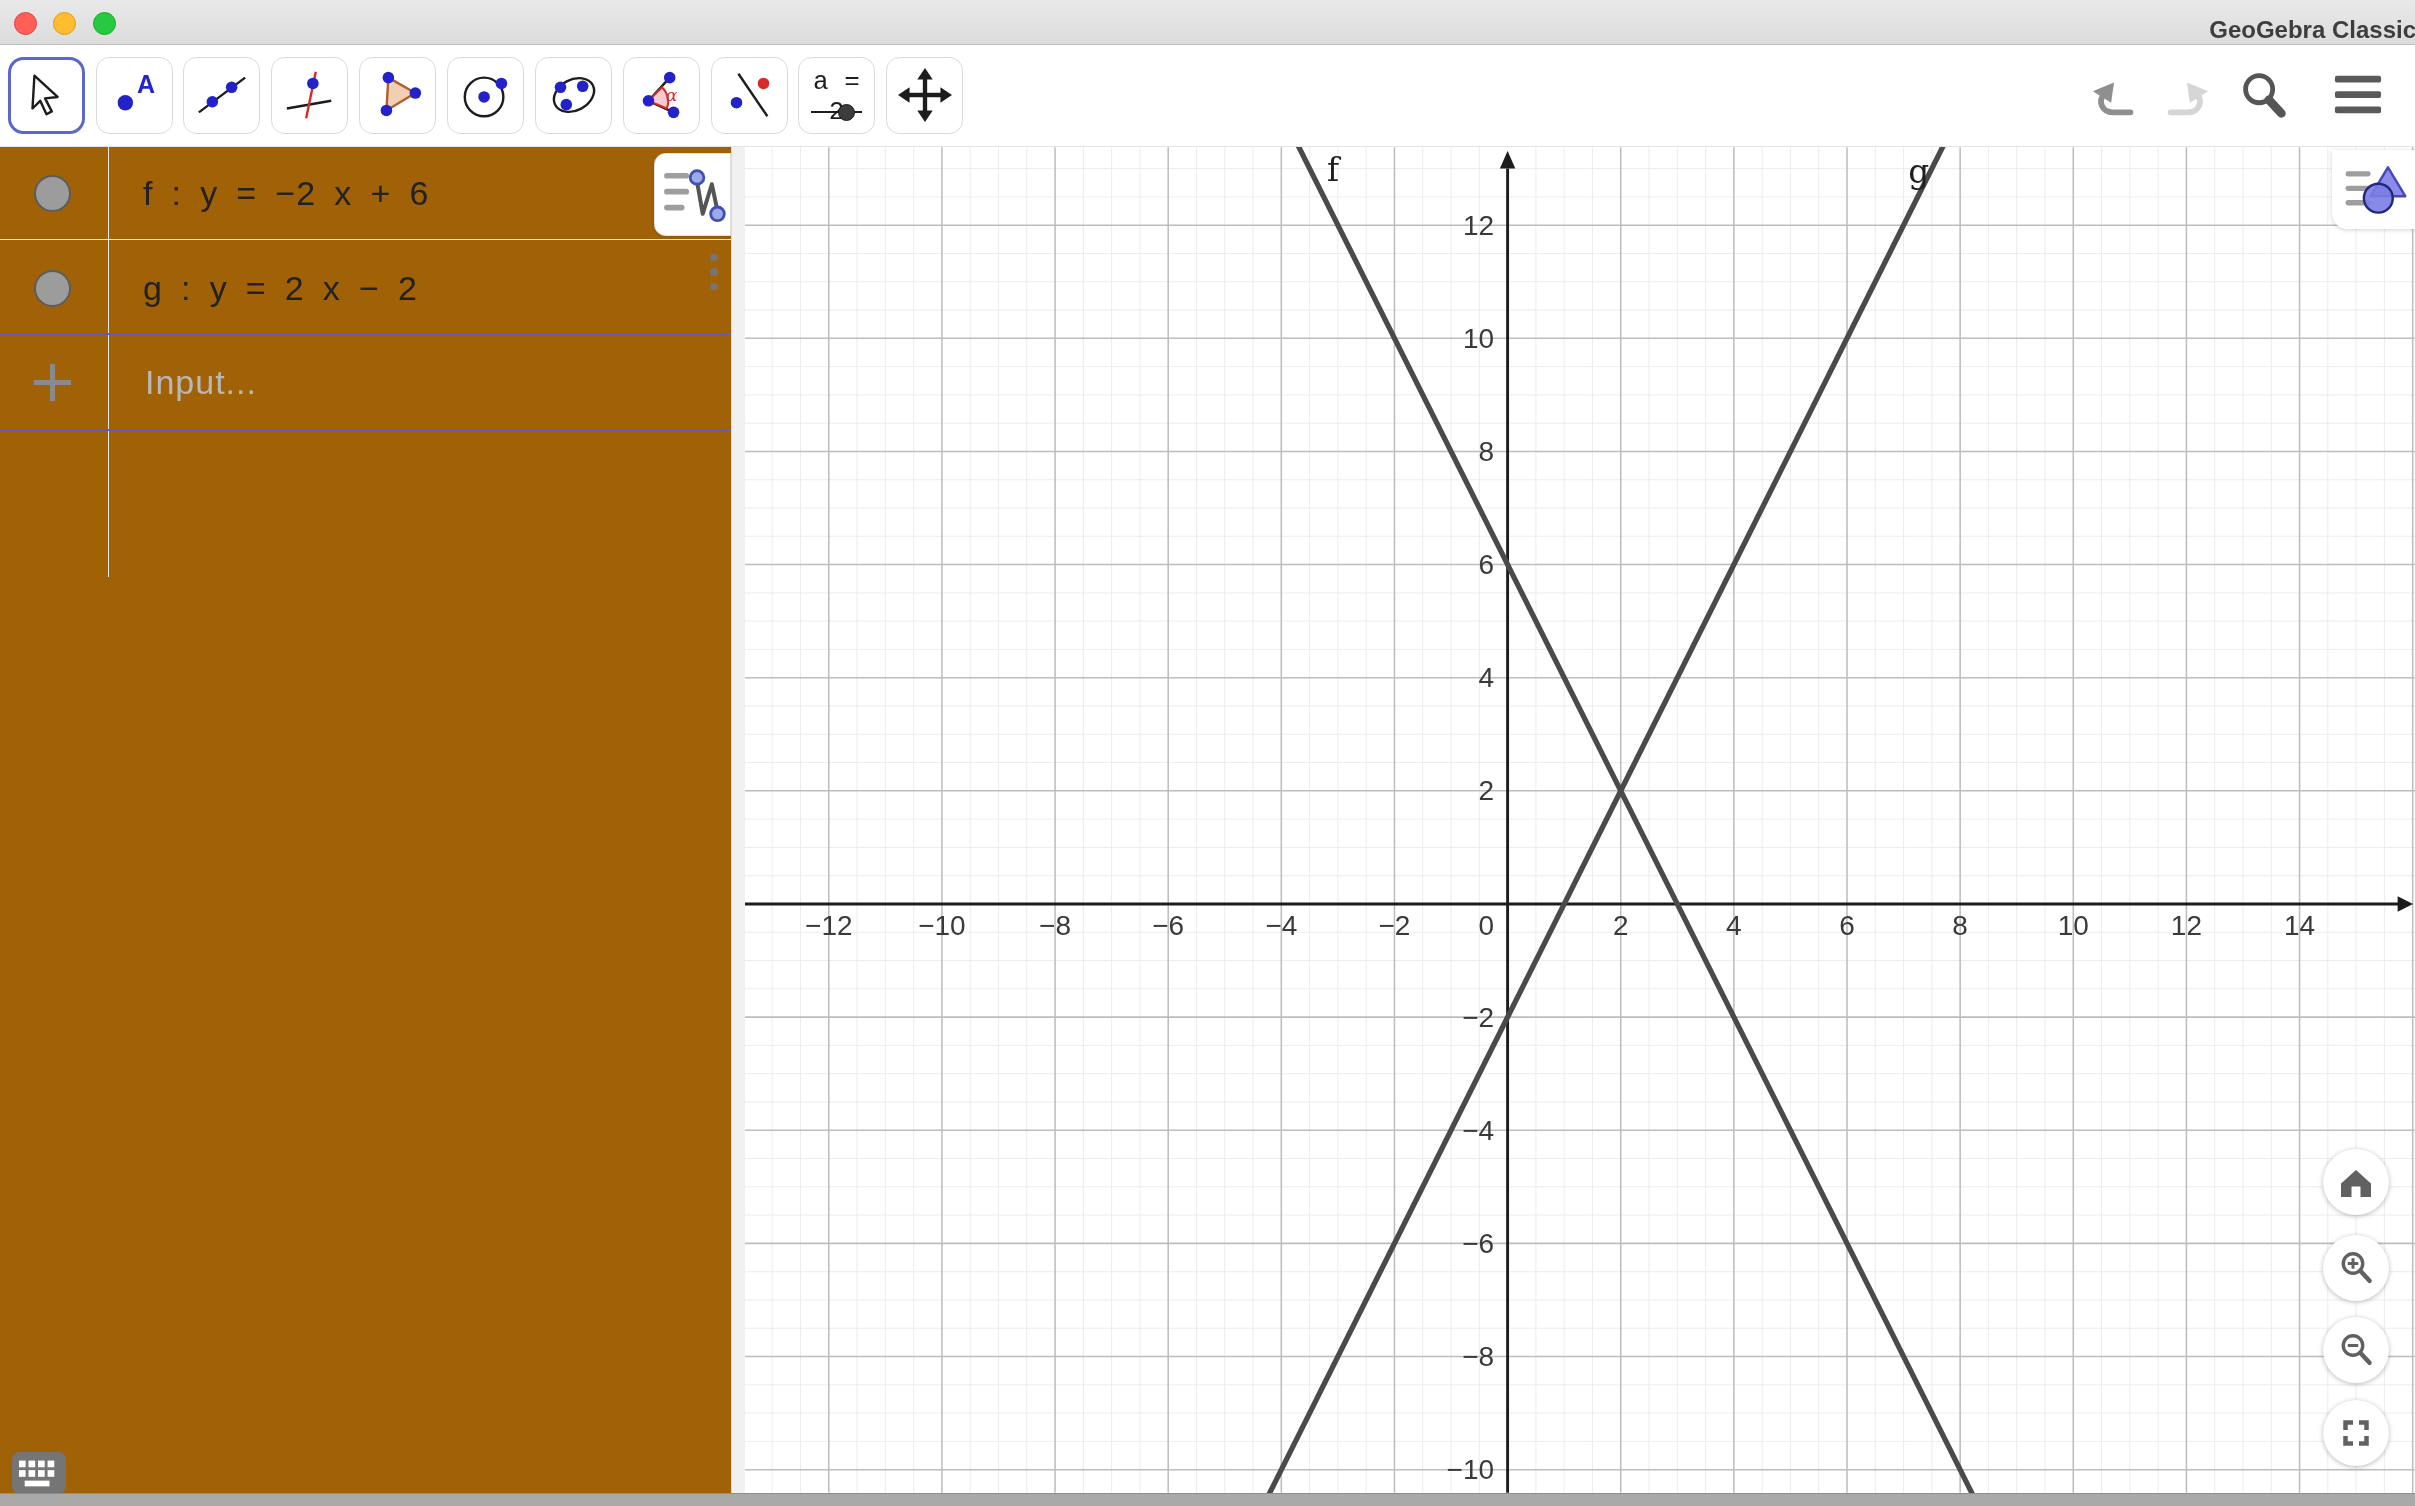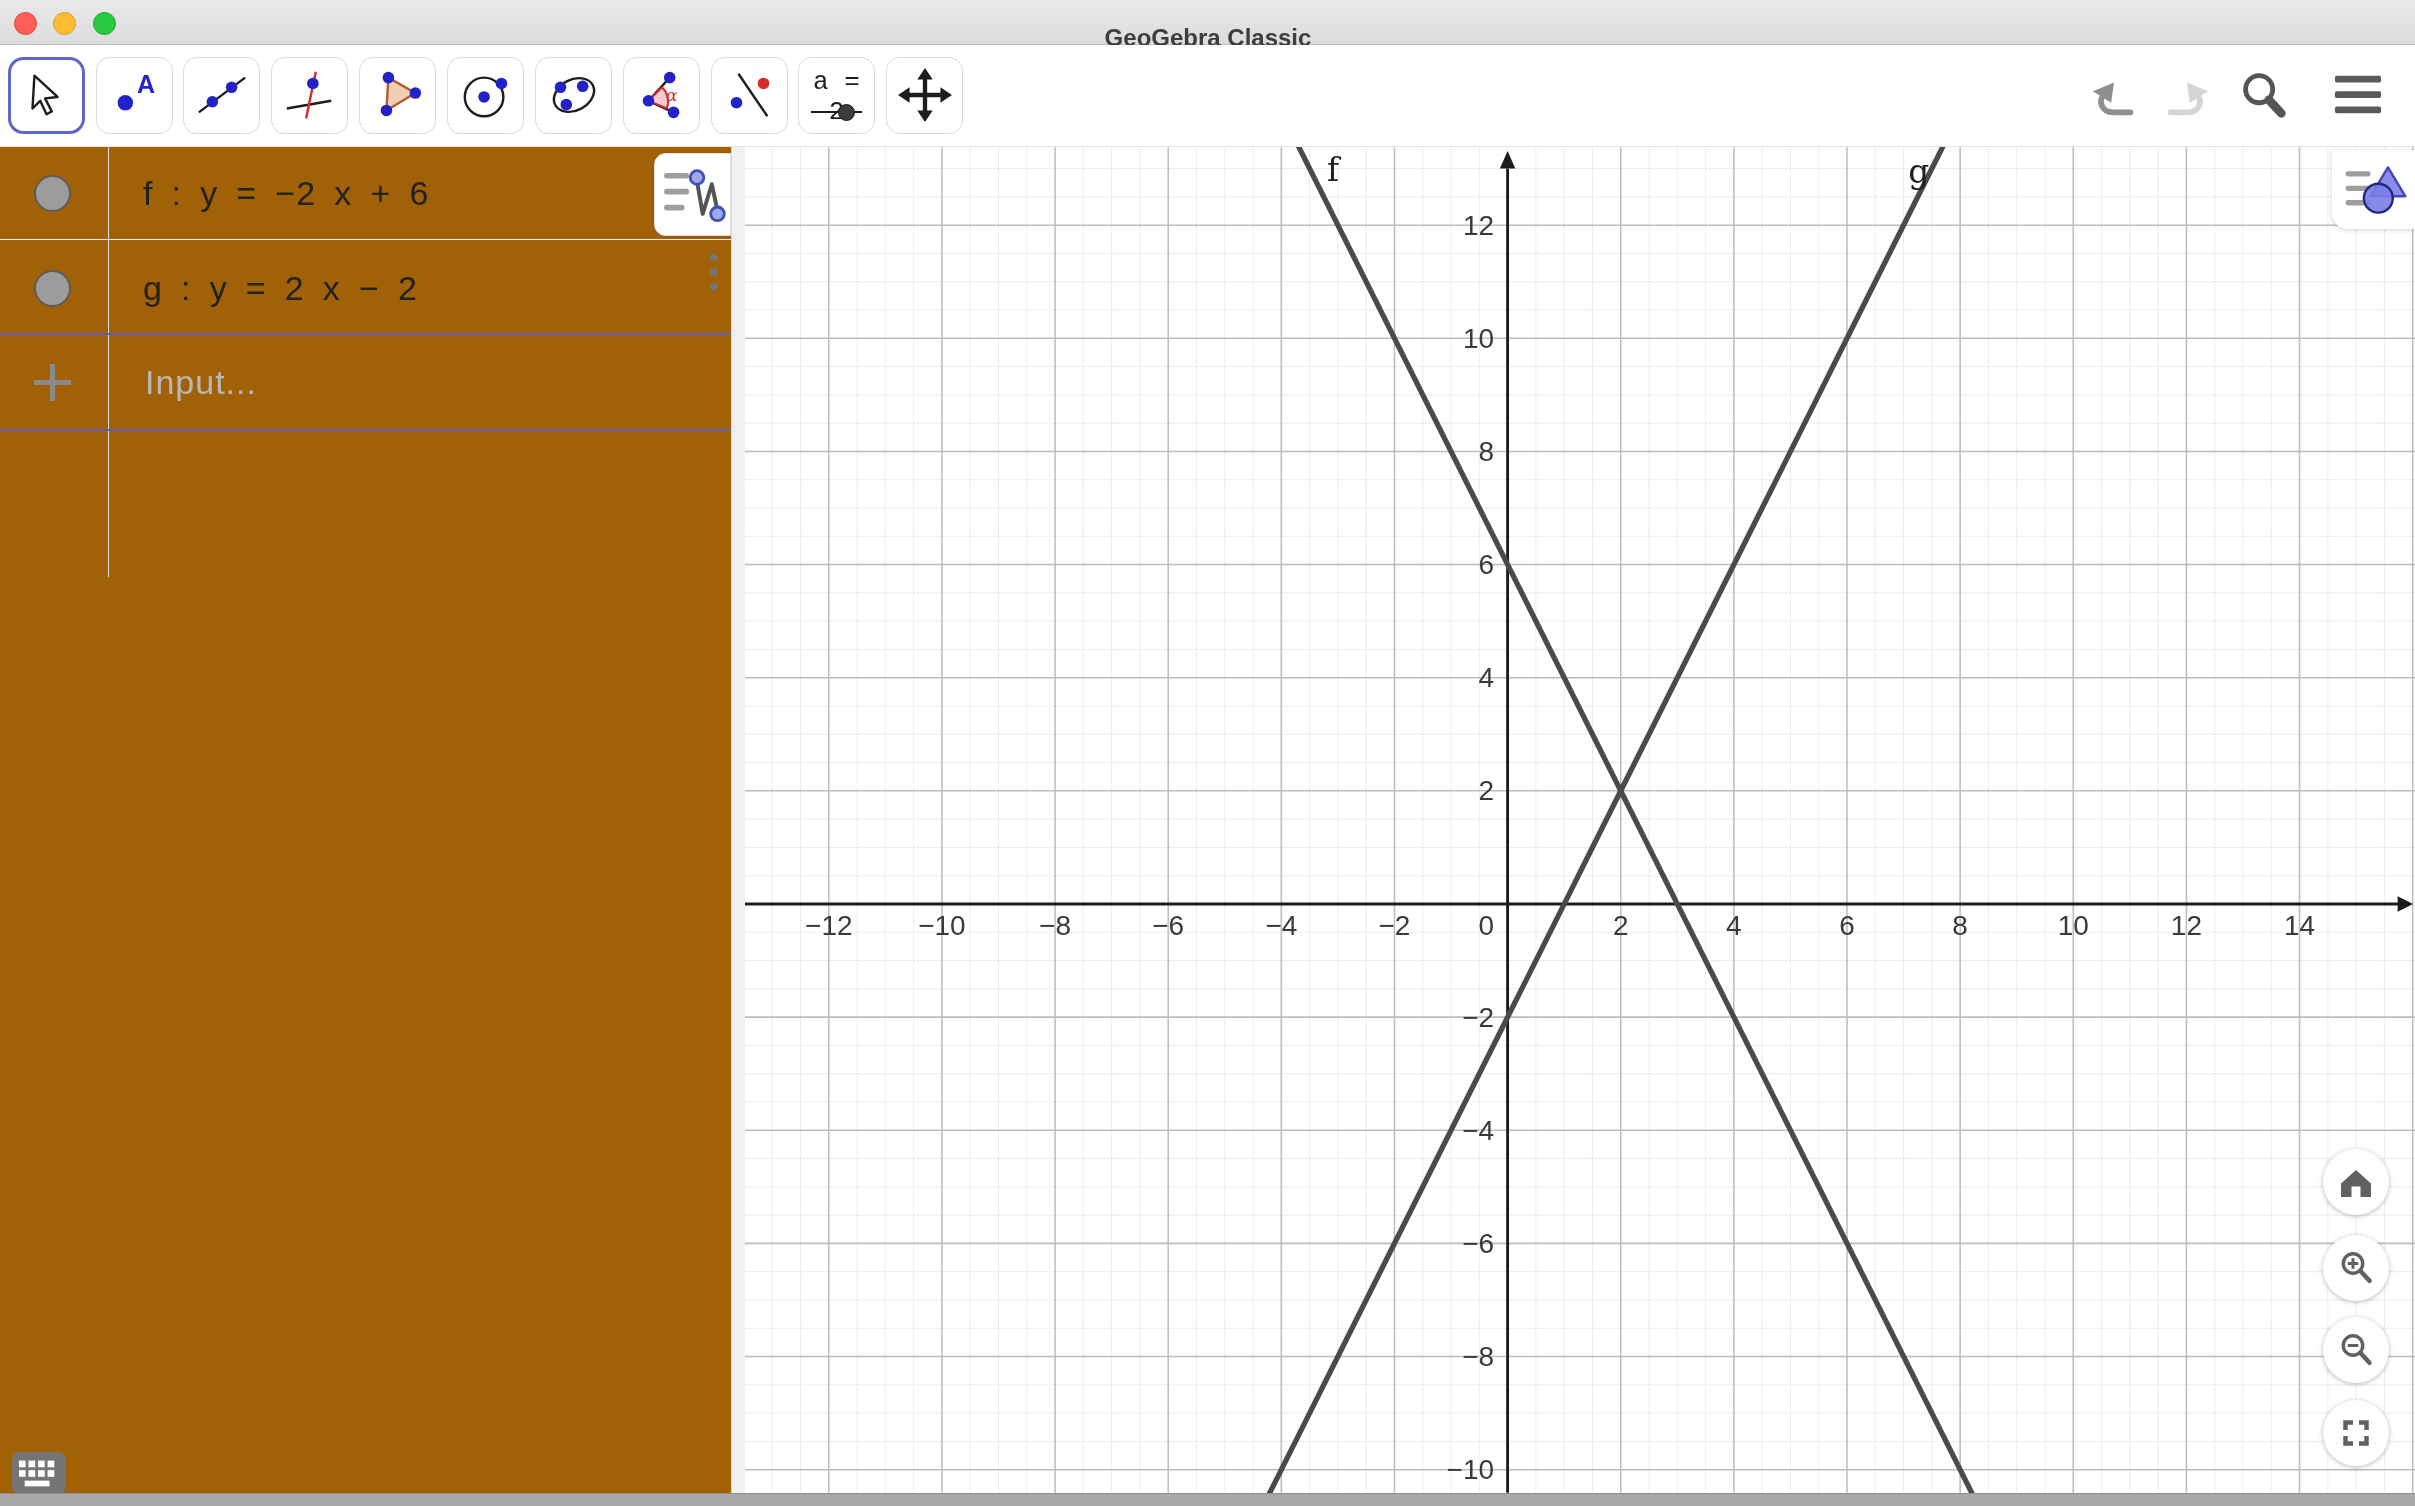--- a/index.html
+++ b/index.html
@@ -6,22 +6,22 @@
   #app{position:relative;width:2416px;height:1506px;overflow:hidden;
        font-family:"Liberation Sans",sans-serif;background:#ffffff;}
 
   
   .titlebar{position:absolute;left:0;top:0;width:2416px;height:44px;
     background:linear-gradient(#e9e9e9,#dcdcdc);border-bottom:1px solid #bfbfbf;}
   .tl-dot{position:absolute;top:11.6px;width:21px;height:21px;border-radius:50%;}
   .tl-red{left:13.5px;background:#ff5f57;border:1px solid #e0443e;}
   .tl-yellow{left:53px;background:#febc2e;border:1px solid #d89e24;}
   .tl-green{left:93px;background:#28c840;border:1px solid #1aab29;}
-  .win-title{position:absolute;left:0;top:16px;width:100%;height:44px;line-height:44px;
-    text-align:center;font-size:24px;font-weight:bold;color:#3d3d3d;}
+  .win-title{position:absolute;left:0;top:8px;width:100%;height:44px;line-height:44px;
+    text-align:right;font-size:24px;font-weight:bold;color:#3d3d3d;}
 
   
   .toolbar{position:absolute;left:0;top:45px;width:2416px;height:101px;background:#ffffff;
     border-bottom:1px solid #e3e3e3;}
   .tbtn{position:absolute;top:11.6px;width:77px;height:77px;background:#ffffff;
     border:1.9px solid #d9d9d9;border-radius:13.5px;padding:0;cursor:pointer;}
   .tbtn svg{position:absolute;left:50%;top:50%;transform:translate(-50%,-50%);}
   .tbtn.selected{border:3.9px solid #5b67c9;border-radius:15.4px;}
   .slider-ic{position:absolute;left:0;top:0;width:100%;height:100%;}
   .slider-ic .slab{position:absolute;left:0;top:9.7px;width:100%;text-align:center;

